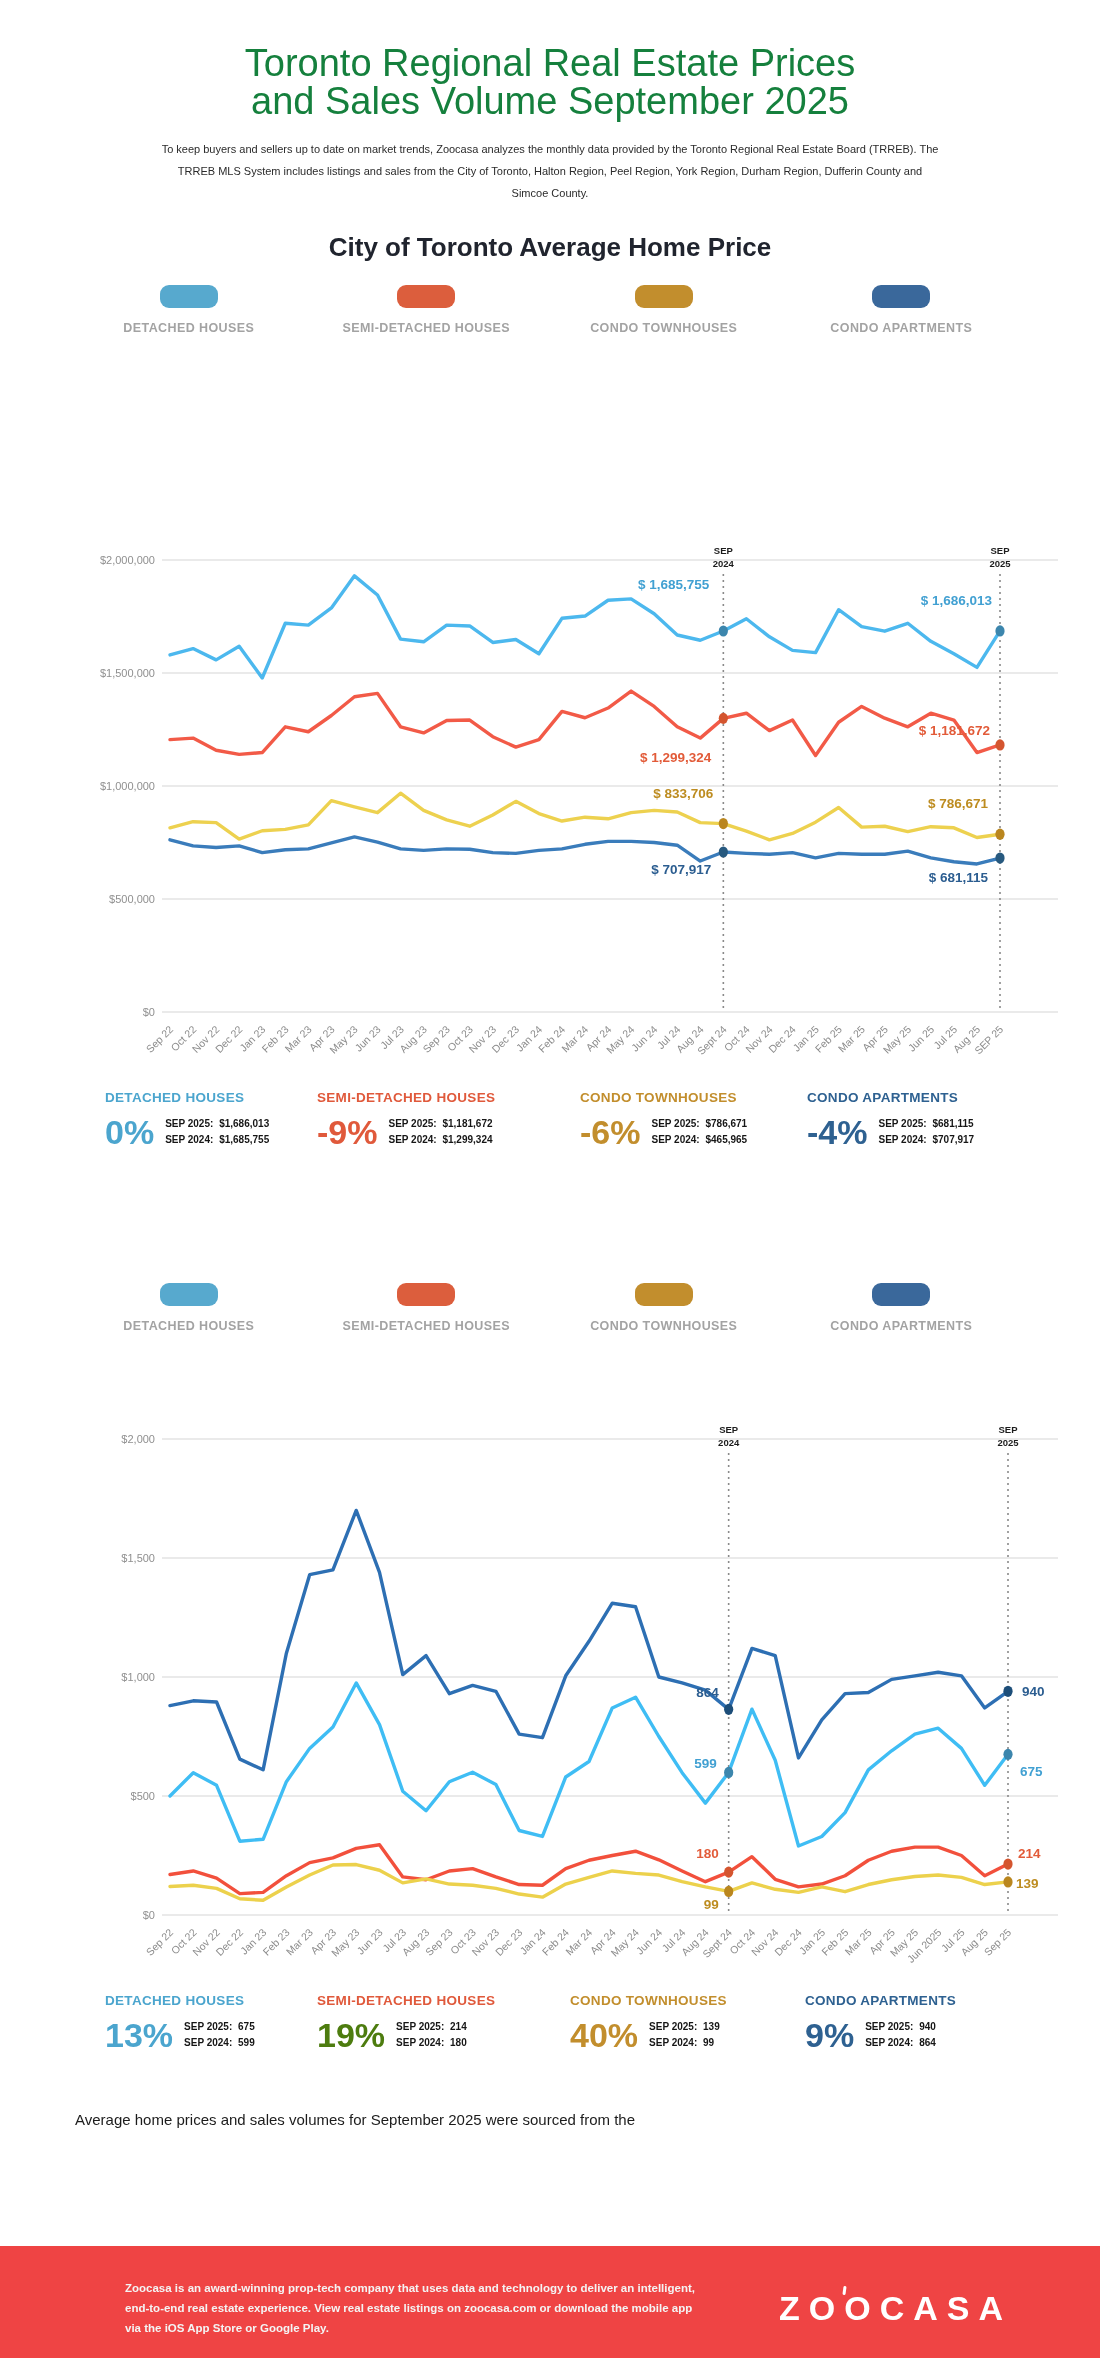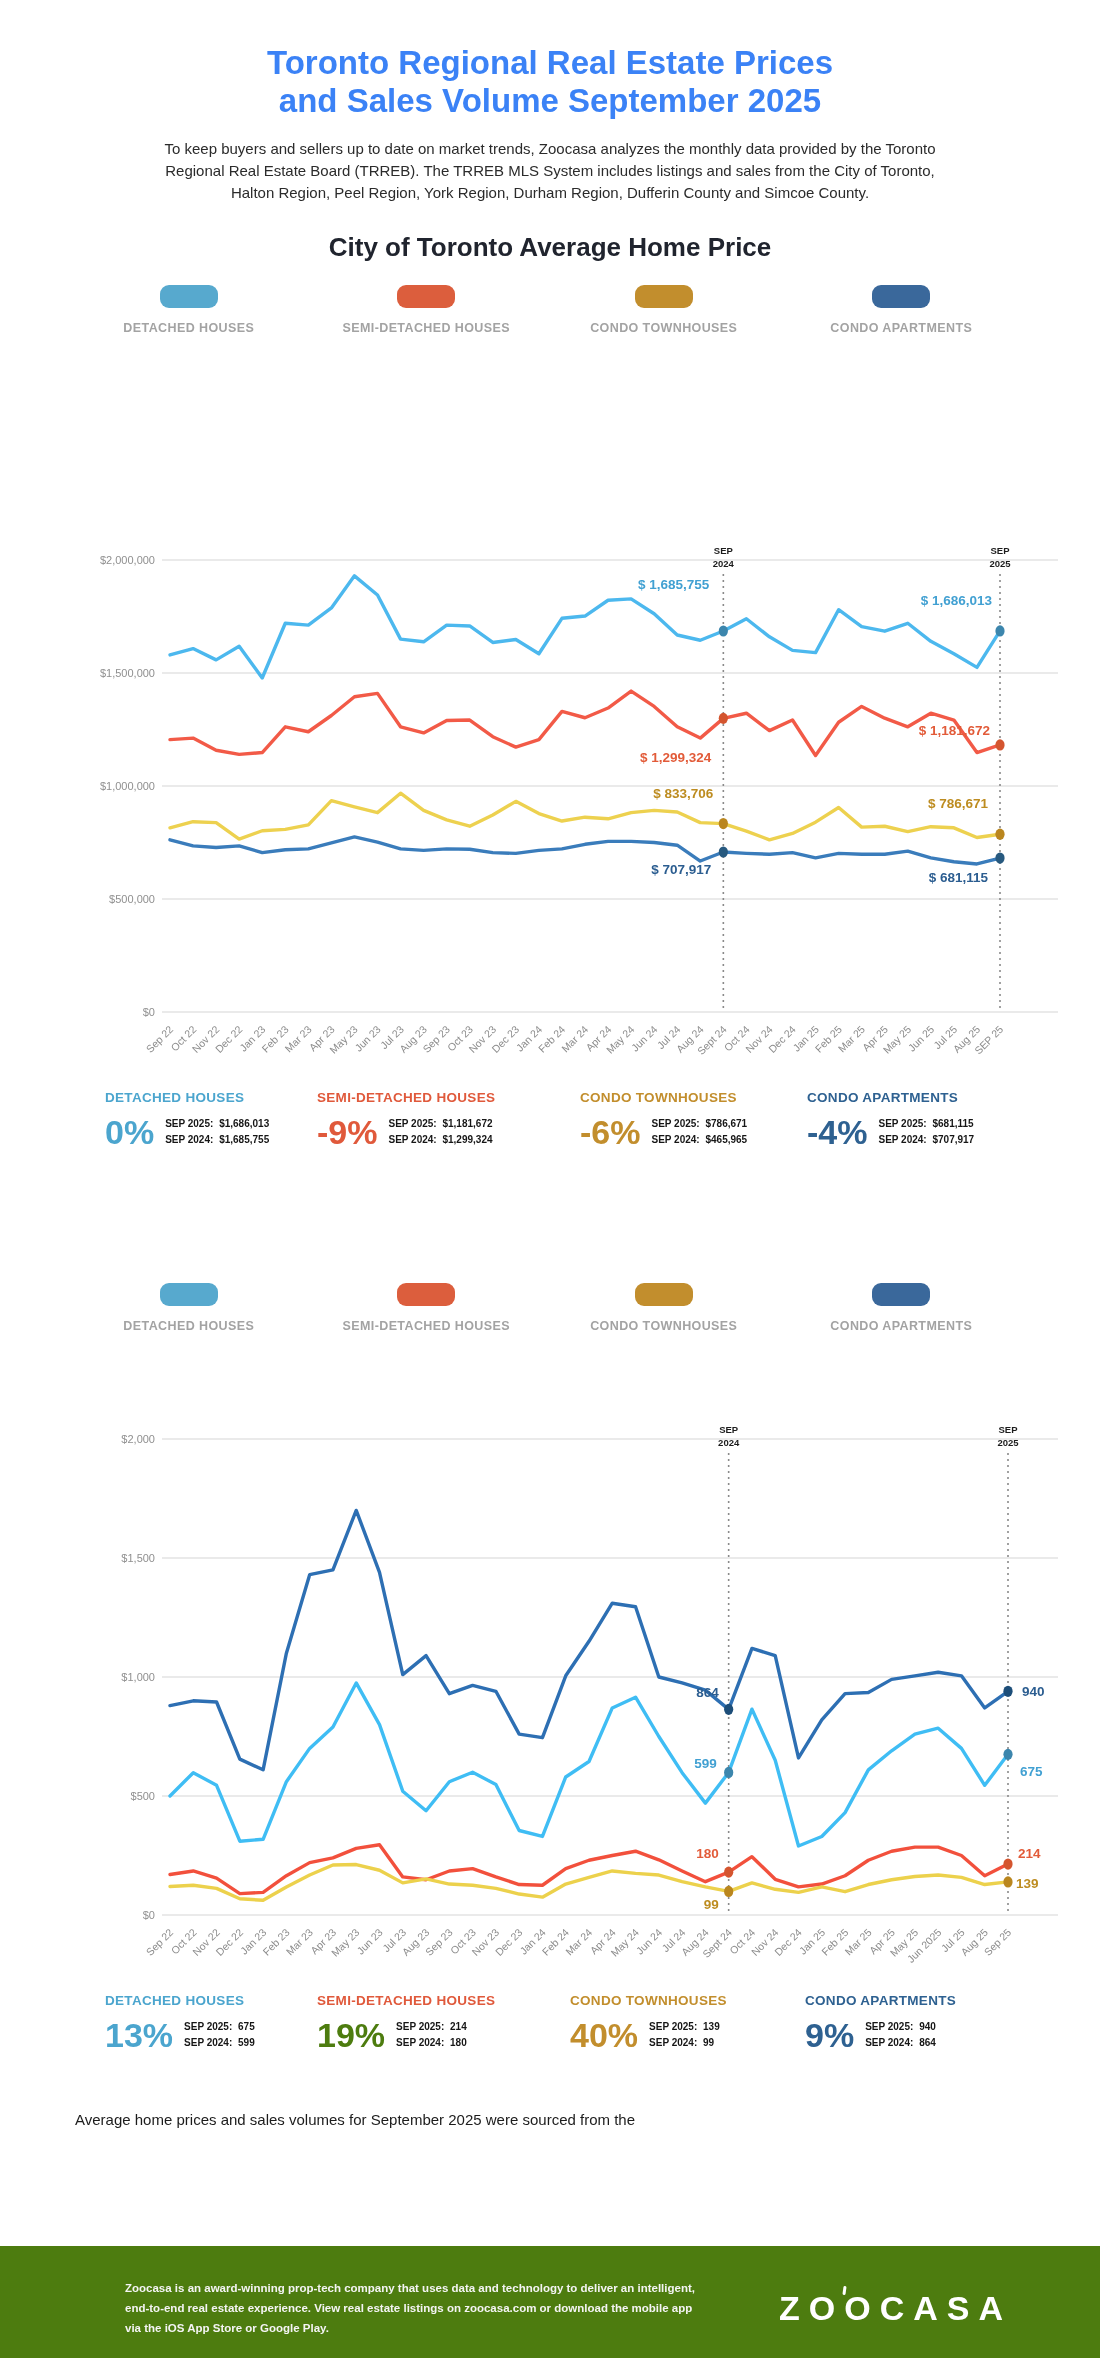--- a/index.html
+++ b/index.html
@@ -1,22 +1,22 @@
 <!DOCTYPE html>
 <html><head>
 <meta charset="utf-8">
 <style>
   * { margin:0; padding:0; box-sizing:border-box; }
   body { background:#ffffff; font-family:"Liberation Sans", sans-serif; }
   .page { position:relative; width:1100px; height:2358px; background:#ffffff; overflow:hidden; margin:0 auto; }
 
   .main-title { position:absolute; top:44px; left:0; width:100%; text-align:center;
-    font-size:33px; font-weight:bold; color:#3b82f6; line-height:38px; }
+    font-size:38px; font-weight:normal; color:#15803d; line-height:38px; }
   .intro { position:absolute; top:138px; left:160px; width:780px; text-align:center;
-    font-size:15px; color:#2b2b2b; line-height:22px; }
+    font-size:11px; color:#2b2b2b; line-height:22px; }
 
   .section-heading { position:absolute; left:0; width:100%; text-align:center;
     font-size:26px; font-weight:bold; color:#20242e; }
   .heading-price { top:232px;text-align:center; }
   .heading-sales { top:1224px; }
 
   .legend-row { position:absolute; left:70px; width:950px; display:flex; }
   .legend-price { top:285px; }
   .legend-sales { top:1283px; }
   .legend-item { flex:1; display:flex; flex-direction:column; align-items:center; }
@@ -34,21 +34,21 @@
   .sum-col { position:absolute; top:0; width:250px; }
   .sum-title { font-size:13.5px; font-weight:bold; letter-spacing:0.3px; white-space:nowrap; }
   .sum-body { display:flex; align-items:center; gap:11px; margin-top:9px; }
   .sum-pct { font-size:34px; font-weight:bold; line-height:36px; }
   .sum-rows { font-size:10px; font-weight:bold; color:#161616; line-height:16px; white-space:nowrap; }
   .sum-rows .k { display:inline-block; min-width:54px; }
 
   .source-block { position:absolute; top:2108px; left:75px; width:820px;
     font-size:15px; color:#1c1c1c; line-height:23px; }
 
-  .footer { position:absolute; top:2246px; left:0; width:1100px; height:112px; background:#4d7c0f;
+  .footer { position:absolute; top:2246px; left:0; width:1100px; height:112px; background:#ef4444;
     display:flex; align-items:center; justify-content:space-between; padding:12px 88px 0 125px; }
   .footer-text { width:575px; font-size:11.5px; font-weight:bold; color:#f4f4f4; line-height:20px; }
   .logo { position:relative; color:#ffffff; font-size:34px; font-weight:bold; letter-spacing:9px; }
   .logo-tick { position:absolute; top:-3px; left:64px; width:3px; height:9px;
     background:#ffffff; border-radius:2px; transform:rotate(8deg); }
 </style>
 </head>
 <body>
 
 <div class="page">

